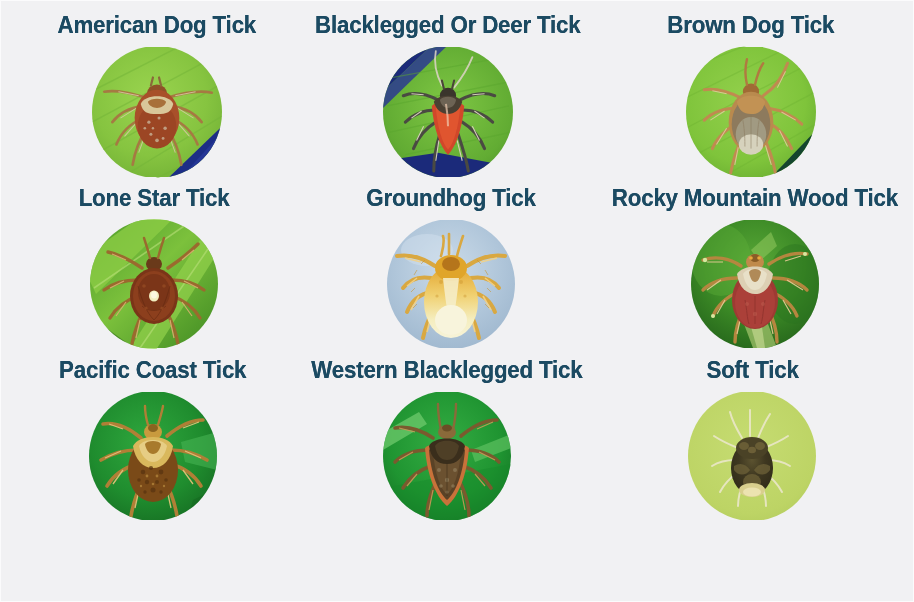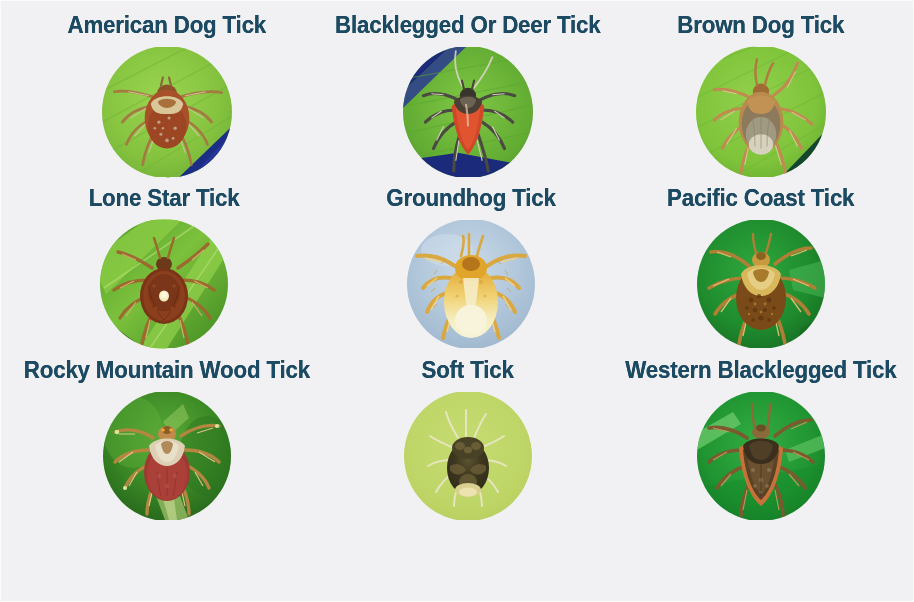--- a/index.html
+++ b/index.html
@@ -330,20 +330,77 @@
         <g fill="#c9922c" opacity="0.4">
           <circle cx="54" cy="62" r="2"></circle>
             <circle cx="74" cy="62" r="2"></circle>
             <circle cx="50" cy="76" r="1.6"></circle>
             <circle cx="78" cy="76" r="1.6"></circle>
         </g>
       </svg>
     </div>
   </div>
 
+  <div class="tick-cell r3 c1">
+    <div class="tick-label">Rocky Mountain Wood Tick</div>
+    <div class="tick-photo">
+      <svg viewBox="0 0 128 128" aria-hidden="true">
+        <defs>
+          <radialGradient id="g7bg" cx="50%" cy="35%" r="78%">
+            <stop offset="0%" stop-color="#59a837"></stop>
+              <stop offset="50%" stop-color="#3c8a26"></stop>
+              <stop offset="100%" stop-color="#1f5c18"></stop>
+          </radialGradient>
+        </defs>
+        <rect width="128" height="128" fill="url(#g7bg)"></rect>
+        <ellipse cx="30" cy="40" rx="30" ry="36" fill="#5fae3a" opacity="0.4"></ellipse>
+        <ellipse cx="104" cy="64" rx="28" ry="40" fill="#2a7320" opacity="0.45"></ellipse>
+        <path d="M50 96 L62 128 L86 128 L74 96 Z" fill="#9fc06a" opacity="0.75"></path>
+        <path d="M58 100 L66 128 L74 128 L70 100 Z" fill="#c2d68e" opacity="0.7"></path>
+        <path d="M60 30 L80 12 L86 26 L68 42 Z" fill="#8cc45a" opacity="0.6"></path>
+        <g stroke="#b5863f" stroke-width="3.4" fill="none" stroke-linecap="round">
+          <path d="M50 46 C38 38 24 36 12 40"></path>
+          <path d="M78 44 C90 36 104 32 116 34"></path>
+          <path d="M46 58 C32 58 20 62 12 70"></path>
+          <path d="M82 58 C96 58 108 62 116 70"></path>
+          <path d="M48 72 C36 76 26 86 22 96"></path>
+          <path d="M80 72 C92 76 102 86 106 96"></path>
+          <path d="M54 86 C48 98 44 110 44 122"></path>
+          <path d="M76 86 C82 98 86 110 86 122"></path>
+        </g>
+        <g stroke="#e8cb96" stroke-width="1.2" fill="none" opacity="0.9">
+          <path d="M32 42 L16 42 M30 60 L16 70 M34 80 L26 94 M50 96 L46 114"></path>
+          <path d="M94 41 L110 36 M96 60 L112 70 M92 80 L100 94 M78 96 L82 114"></path>
+        </g>
+        <circle cx="14" cy="40" r="2.2" fill="#d6e8a0"></circle>
+        <circle cx="114" cy="34" r="2" fill="#d6e8a0"></circle>
+        <circle cx="22" cy="96" r="2" fill="#d6e8a0"></circle>
+        <ellipse cx="64" cy="42" rx="9" ry="8" fill="#c08a4a"></ellipse>
+        <ellipse cx="64" cy="38" rx="5" ry="4" fill="#8a5c26"></ellipse>
+        <circle cx="60" cy="38" r="1.8" fill="#e8a83a"></circle>
+        <circle cx="68" cy="38" r="1.8" fill="#e8a83a"></circle>
+        <ellipse cx="64" cy="80" rx="23" ry="29" fill="#9e3a33"></ellipse>
+        <ellipse cx="64" cy="82" rx="20" ry="26" fill="#ab4039"></ellipse>
+        <path d="M46 54 C52 44 76 44 82 54 C80 68 72 74 64 74 C56 74 48 68 46 54 Z" fill="#ddd0b4"></path>
+        <path d="M52 54 C56 47 72 47 76 54 C74 64 70 70 64 70 C58 70 54 64 52 54 Z" fill="#e8e0c8"></path>
+        <path d="M58 52 C60 48 68 48 70 52 C69 58 67 62 64 62 C61 62 59 58 58 52 Z" fill="#b08a58"></path>
+        <g stroke="#7d2a26" stroke-width="1" opacity="0.5" fill="none">
+          <path d="M64 76 L64 104"></path>
+            <path d="M54 80 C56 90 56 98 58 104"></path>
+            <path d="M74 80 C72 90 72 98 70 104"></path>
+        </g>
+        <g fill="#c96a5a" opacity="0.35">
+          <circle cx="56" cy="84" r="2"></circle>
+            <circle cx="72" cy="84" r="2"></circle>
+            <circle cx="64" cy="94" r="2.2"></circle>
+        </g>
+      </svg>
+    </div>
+  </div>
+
   <div class="tick-cell r2 c3">
     <div class="tick-label">Pacific Coast Tick</div>
     <div class="tick-photo">
       <svg viewBox="0 0 128 128" aria-hidden="true">
         <defs>
           <radialGradient id="g6bg" cx="45%" cy="40%" r="72%">
             <stop offset="0%" stop-color="#2fa83e"></stop>
               <stop offset="60%" stop-color="#1f8c2e"></stop>
               <stop offset="100%" stop-color="#156a21"></stop>
           </radialGradient>
@@ -390,121 +447,20 @@
           <circle cx="58" cy="84" r="1.4"></circle>
             <circle cx="68" cy="84" r="1.4"></circle>
             <circle cx="64" cy="92" r="1.3"></circle>
             <circle cx="52" cy="94" r="1.2"></circle>
             <circle cx="75" cy="94" r="1.2"></circle>
         </g>
       </svg>
     </div>
   </div>
 
-  <div class="tick-cell r3 c1">
-    <div class="tick-label">Rocky Mountain Wood Tick</div>
-    <div class="tick-photo">
-      <svg viewBox="0 0 128 128" aria-hidden="true">
-        <defs>
-          <radialGradient id="g7bg" cx="50%" cy="35%" r="78%">
-            <stop offset="0%" stop-color="#59a837"></stop>
-              <stop offset="50%" stop-color="#3c8a26"></stop>
-              <stop offset="100%" stop-color="#1f5c18"></stop>
-          </radialGradient>
-        </defs>
-        <rect width="128" height="128" fill="url(#g7bg)"></rect>
-        <ellipse cx="30" cy="40" rx="30" ry="36" fill="#5fae3a" opacity="0.4"></ellipse>
-        <ellipse cx="104" cy="64" rx="28" ry="40" fill="#2a7320" opacity="0.45"></ellipse>
-        <path d="M50 96 L62 128 L86 128 L74 96 Z" fill="#9fc06a" opacity="0.75"></path>
-        <path d="M58 100 L66 128 L74 128 L70 100 Z" fill="#c2d68e" opacity="0.7"></path>
-        <path d="M60 30 L80 12 L86 26 L68 42 Z" fill="#8cc45a" opacity="0.6"></path>
-        <g stroke="#b5863f" stroke-width="3.4" fill="none" stroke-linecap="round">
-          <path d="M50 46 C38 38 24 36 12 40"></path>
-          <path d="M78 44 C90 36 104 32 116 34"></path>
-          <path d="M46 58 C32 58 20 62 12 70"></path>
-          <path d="M82 58 C96 58 108 62 116 70"></path>
-          <path d="M48 72 C36 76 26 86 22 96"></path>
-          <path d="M80 72 C92 76 102 86 106 96"></path>
-          <path d="M54 86 C48 98 44 110 44 122"></path>
-          <path d="M76 86 C82 98 86 110 86 122"></path>
-        </g>
-        <g stroke="#e8cb96" stroke-width="1.2" fill="none" opacity="0.9">
-          <path d="M32 42 L16 42 M30 60 L16 70 M34 80 L26 94 M50 96 L46 114"></path>
-          <path d="M94 41 L110 36 M96 60 L112 70 M92 80 L100 94 M78 96 L82 114"></path>
-        </g>
-        <circle cx="14" cy="40" r="2.2" fill="#d6e8a0"></circle>
-        <circle cx="114" cy="34" r="2" fill="#d6e8a0"></circle>
-        <circle cx="22" cy="96" r="2" fill="#d6e8a0"></circle>
-        <ellipse cx="64" cy="42" rx="9" ry="8" fill="#c08a4a"></ellipse>
-        <ellipse cx="64" cy="38" rx="5" ry="4" fill="#8a5c26"></ellipse>
-        <circle cx="60" cy="38" r="1.8" fill="#e8a83a"></circle>
-        <circle cx="68" cy="38" r="1.8" fill="#e8a83a"></circle>
-        <ellipse cx="64" cy="80" rx="23" ry="29" fill="#9e3a33"></ellipse>
-        <ellipse cx="64" cy="82" rx="20" ry="26" fill="#ab4039"></ellipse>
-        <path d="M46 54 C52 44 76 44 82 54 C80 68 72 74 64 74 C56 74 48 68 46 54 Z" fill="#ddd0b4"></path>
-        <path d="M52 54 C56 47 72 47 76 54 C74 64 70 70 64 70 C58 70 54 64 52 54 Z" fill="#e8e0c8"></path>
-        <path d="M58 52 C60 48 68 48 70 52 C69 58 67 62 64 62 C61 62 59 58 58 52 Z" fill="#b08a58"></path>
-        <g stroke="#7d2a26" stroke-width="1" opacity="0.5" fill="none">
-          <path d="M64 76 L64 104"></path>
-            <path d="M54 80 C56 90 56 98 58 104"></path>
-            <path d="M74 80 C72 90 72 98 70 104"></path>
-        </g>
-        <g fill="#c96a5a" opacity="0.35">
-          <circle cx="56" cy="84" r="2"></circle>
-            <circle cx="72" cy="84" r="2"></circle>
-            <circle cx="64" cy="94" r="2.2"></circle>
-        </g>
-      </svg>
-    </div>
-  </div>
-
-  <div class="tick-cell r3 c2">
-    <div class="tick-label">Soft Tick</div>
-    <div class="tick-photo">
-      <svg viewBox="0 0 128 128" aria-hidden="true">
-        <defs>
-          <radialGradient id="g8bg" cx="48%" cy="42%" r="75%">
-            <stop offset="0%" stop-color="#c6dc72"></stop>
-              <stop offset="70%" stop-color="#bdd465"></stop>
-              <stop offset="100%" stop-color="#aec75a"></stop>
-          </radialGradient>
-          <radialGradient id="g8body" cx="50%" cy="35%" r="70%">
-            <stop offset="0%" stop-color="#5c5330"></stop>
-              <stop offset="45%" stop-color="#3e3720"></stop>
-              <stop offset="100%" stop-color="#2e2a18"></stop>
-          </radialGradient>
-        </defs>
-        <rect width="128" height="128" fill="url(#g8bg)"></rect>
-        <g stroke="#e8e6c4" stroke-width="2" fill="none" stroke-linecap="round" opacity="0.95">
-          <path d="M54 46 C48 36 44 28 42 20"></path>
-          <path d="M62 44 C62 34 62 26 62 18"></path>
-          <path d="M70 46 C74 36 78 28 82 22"></path>
-          <path d="M50 56 C40 52 32 48 26 44"></path>
-          <path d="M76 56 C86 52 94 48 100 44"></path>
-          <path d="M48 68 C38 68 30 70 24 74"></path>
-          <path d="M78 68 C88 68 96 70 102 74"></path>
-          <path d="M50 80 C42 86 36 92 32 100"></path>
-          <path d="M76 80 C84 86 90 92 94 100"></path>
-          <path d="M56 88 C52 98 50 106 50 114"></path>
-          <path d="M72 88 C76 98 78 106 78 114"></path>
-        </g>
-        <ellipse cx="64" cy="76" rx="21" ry="27" fill="url(#g8body)"></ellipse>
-        <ellipse cx="64" cy="56" rx="16" ry="11" fill="#4a4226"></ellipse>
-        <ellipse cx="56" cy="54" rx="5" ry="4" fill="#6e6238" opacity="0.85"></ellipse>
-        <ellipse cx="72" cy="54" rx="5" ry="4" fill="#6e6238" opacity="0.85"></ellipse>
-        <ellipse cx="64" cy="58" rx="4" ry="3.2" fill="#7a6c3e" opacity="0.7"></ellipse>
-        <path d="M46 74 C52 70 58 72 62 78 C58 84 50 84 46 78 Z" fill="#6e6238" opacity="0.75"></path>
-        <path d="M82 74 C76 70 70 72 66 78 C70 84 78 84 82 78 Z" fill="#6e6238" opacity="0.75"></path>
-        <ellipse cx="64" cy="90" rx="9" ry="8" fill="#7a6c3e" opacity="0.6"></ellipse>
-        <ellipse cx="64" cy="98" rx="13" ry="7" fill="#d9cf8e"></ellipse>
-        <ellipse cx="64" cy="100" rx="9" ry="4.5" fill="#ece3b0"></ellipse>
-      </svg>
-    </div>
-  </div>
-
   <div class="tick-cell r3 c3">
     <div class="tick-label">Western Blacklegged Tick</div>
     <div class="tick-photo">
       <svg viewBox="0 0 128 128" aria-hidden="true">
         <defs>
           <radialGradient id="g9bg" cx="48%" cy="40%" r="74%">
             <stop offset="0%" stop-color="#34ad43"></stop>
               <stop offset="60%" stop-color="#1f9431"></stop>
               <stop offset="100%" stop-color="#136a21"></stop>
           </radialGradient>
@@ -543,13 +499,57 @@
             <circle cx="64" cy="88" r="2.2"></circle>
           <circle cx="58" cy="94" r="1.8"></circle>
             <circle cx="70" cy="94" r="1.8"></circle>
             <circle cx="64" cy="100" r="1.6"></circle>
         </g>
         <path d="M64 72 L64 104" stroke="#3d2f1a" stroke-width="1.1" opacity="0.5"></path>
       </svg>
     </div>
   </div>
 
+  <div class="tick-cell r3 c2">
+    <div class="tick-label">Soft Tick</div>
+    <div class="tick-photo">
+      <svg viewBox="0 0 128 128" aria-hidden="true">
+        <defs>
+          <radialGradient id="g8bg" cx="48%" cy="42%" r="75%">
+            <stop offset="0%" stop-color="#c6dc72"></stop>
+              <stop offset="70%" stop-color="#bdd465"></stop>
+              <stop offset="100%" stop-color="#aec75a"></stop>
+          </radialGradient>
+          <radialGradient id="g8body" cx="50%" cy="35%" r="70%">
+            <stop offset="0%" stop-color="#5c5330"></stop>
+              <stop offset="45%" stop-color="#3e3720"></stop>
+              <stop offset="100%" stop-color="#2e2a18"></stop>
+          </radialGradient>
+        </defs>
+        <rect width="128" height="128" fill="url(#g8bg)"></rect>
+        <g stroke="#e8e6c4" stroke-width="2" fill="none" stroke-linecap="round" opacity="0.95">
+          <path d="M54 46 C48 36 44 28 42 20"></path>
+          <path d="M62 44 C62 34 62 26 62 18"></path>
+          <path d="M70 46 C74 36 78 28 82 22"></path>
+          <path d="M50 56 C40 52 32 48 26 44"></path>
+          <path d="M76 56 C86 52 94 48 100 44"></path>
+          <path d="M48 68 C38 68 30 70 24 74"></path>
+          <path d="M78 68 C88 68 96 70 102 74"></path>
+          <path d="M50 80 C42 86 36 92 32 100"></path>
+          <path d="M76 80 C84 86 90 92 94 100"></path>
+          <path d="M56 88 C52 98 50 106 50 114"></path>
+          <path d="M72 88 C76 98 78 106 78 114"></path>
+        </g>
+        <ellipse cx="64" cy="76" rx="21" ry="27" fill="url(#g8body)"></ellipse>
+        <ellipse cx="64" cy="56" rx="16" ry="11" fill="#4a4226"></ellipse>
+        <ellipse cx="56" cy="54" rx="5" ry="4" fill="#6e6238" opacity="0.85"></ellipse>
+        <ellipse cx="72" cy="54" rx="5" ry="4" fill="#6e6238" opacity="0.85"></ellipse>
+        <ellipse cx="64" cy="58" rx="4" ry="3.2" fill="#7a6c3e" opacity="0.7"></ellipse>
+        <path d="M46 74 C52 70 58 72 62 78 C58 84 50 84 46 78 Z" fill="#6e6238" opacity="0.75"></path>
+        <path d="M82 74 C76 70 70 72 66 78 C70 84 78 84 82 78 Z" fill="#6e6238" opacity="0.75"></path>
+        <ellipse cx="64" cy="90" rx="9" ry="8" fill="#7a6c3e" opacity="0.6"></ellipse>
+        <ellipse cx="64" cy="98" rx="13" ry="7" fill="#d9cf8e"></ellipse>
+        <ellipse cx="64" cy="100" rx="9" ry="4.5" fill="#ece3b0"></ellipse>
+      </svg>
+    </div>
+  </div>
+
 </div>
 
 </body></html>

